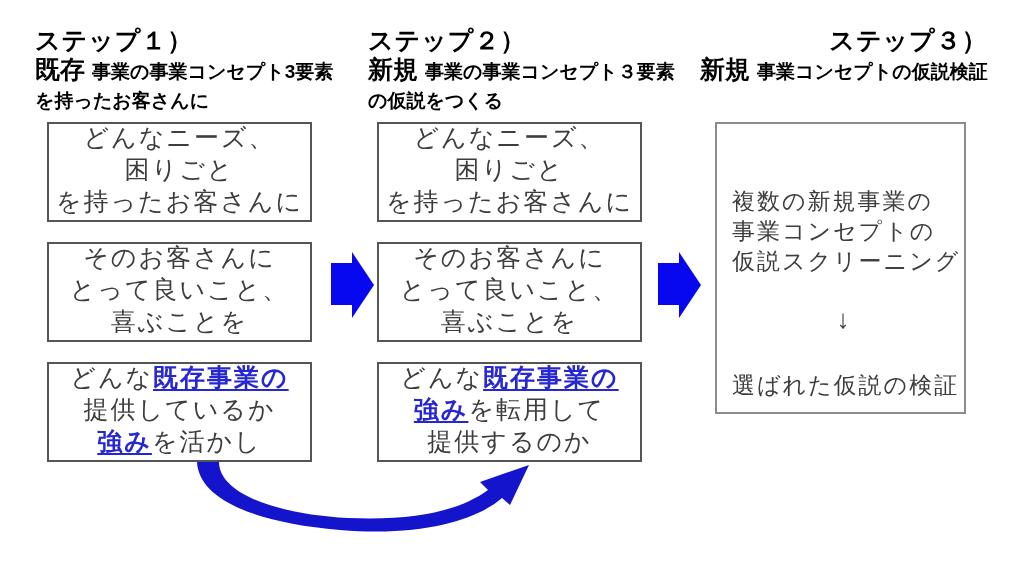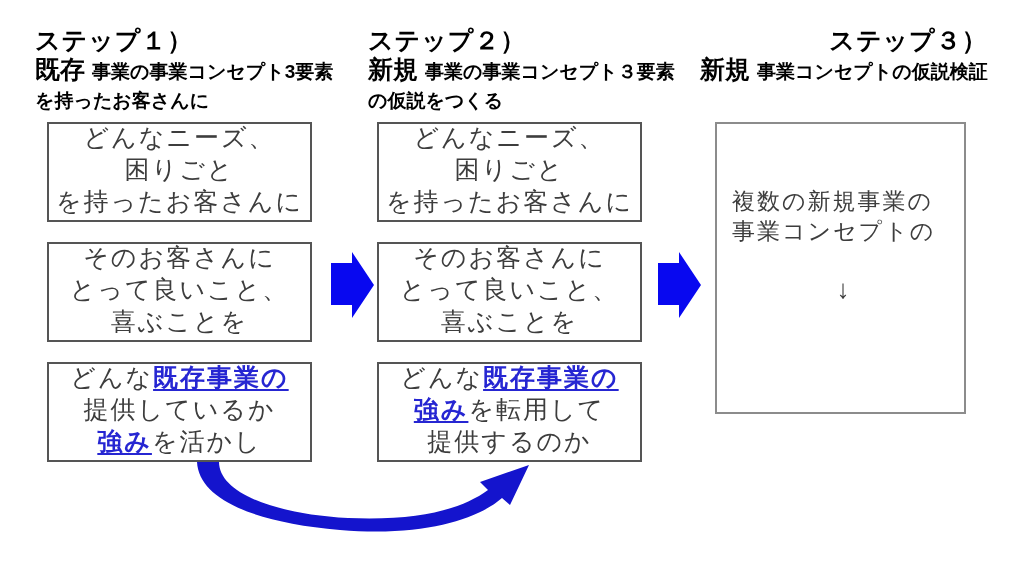--- a/index.html
+++ b/index.html
@@ -99,21 +99,23 @@
   </div>
   <div class="box" style="left:377px;top:362px;">
     <div class="bl"><span>どんな</span><span class="hl">既存事業の</span></div>
     <div class="bl"><span class="hl">強み</span><span>を転用して</span></div>
     <div class="bl"><span>提供するのか</span></div>
   </div>
 
   <div class="col3box">
     <div class="c3l">複数の新規事業の</div>
     <div class="c3l">事業コンセプトの</div>
+    <div class="c3l">仮説スクリーニング</div>
     <div class="c3arrow">↓</div>
+    <div class="c3result">選ばれた仮説の検証</div>
   </div>
 
   <svg class="overlay" width="1024" height="576" viewBox="0 0 1024 576">
     <polygon class="block-arrow" points="331,263 352,263 352,252 374,285 352,318 352,305 331,305"></polygon>
     <polygon class="block-arrow" points="658,263 679,263 679,252 701,285 679,318 679,305 658,305"></polygon>
     <path class="curve-arrow" d="M 197,462
          C 199,498 250,522 340,530
          C 425,537 478,519 502,498
          L 510,505
          L 529,465

